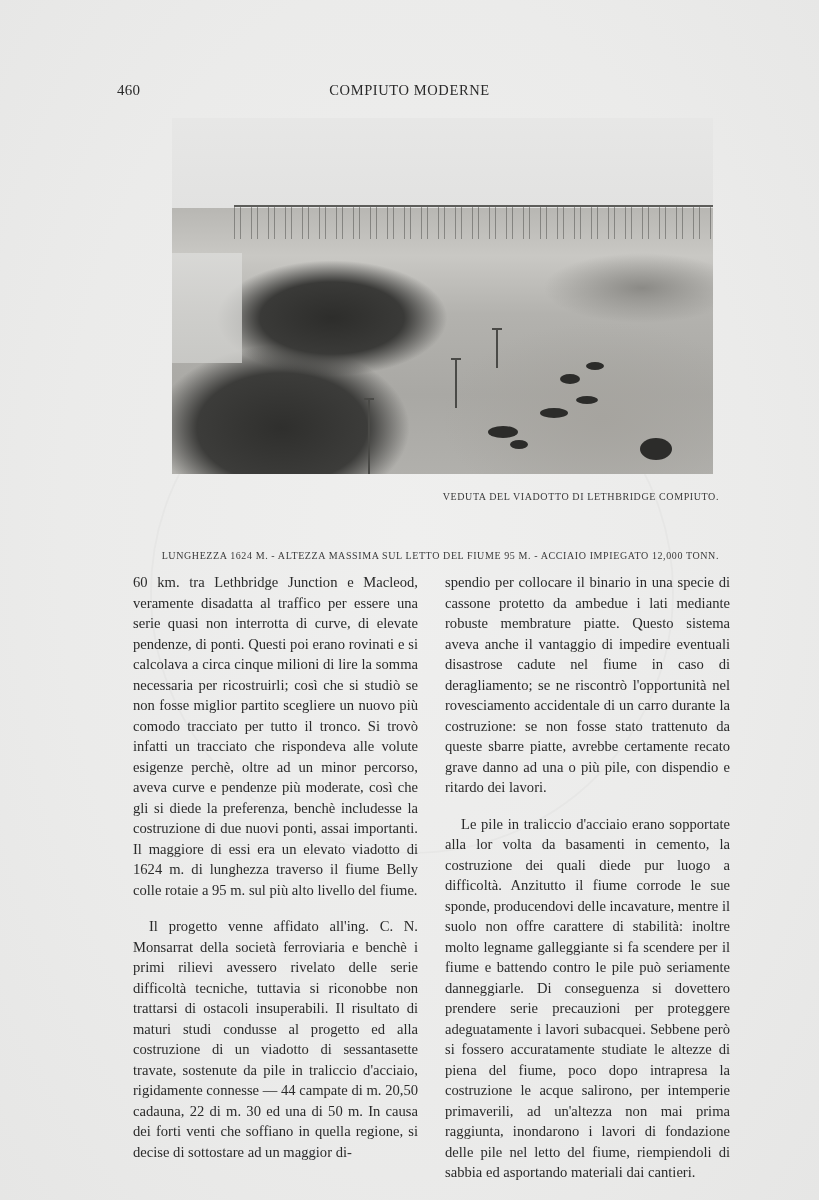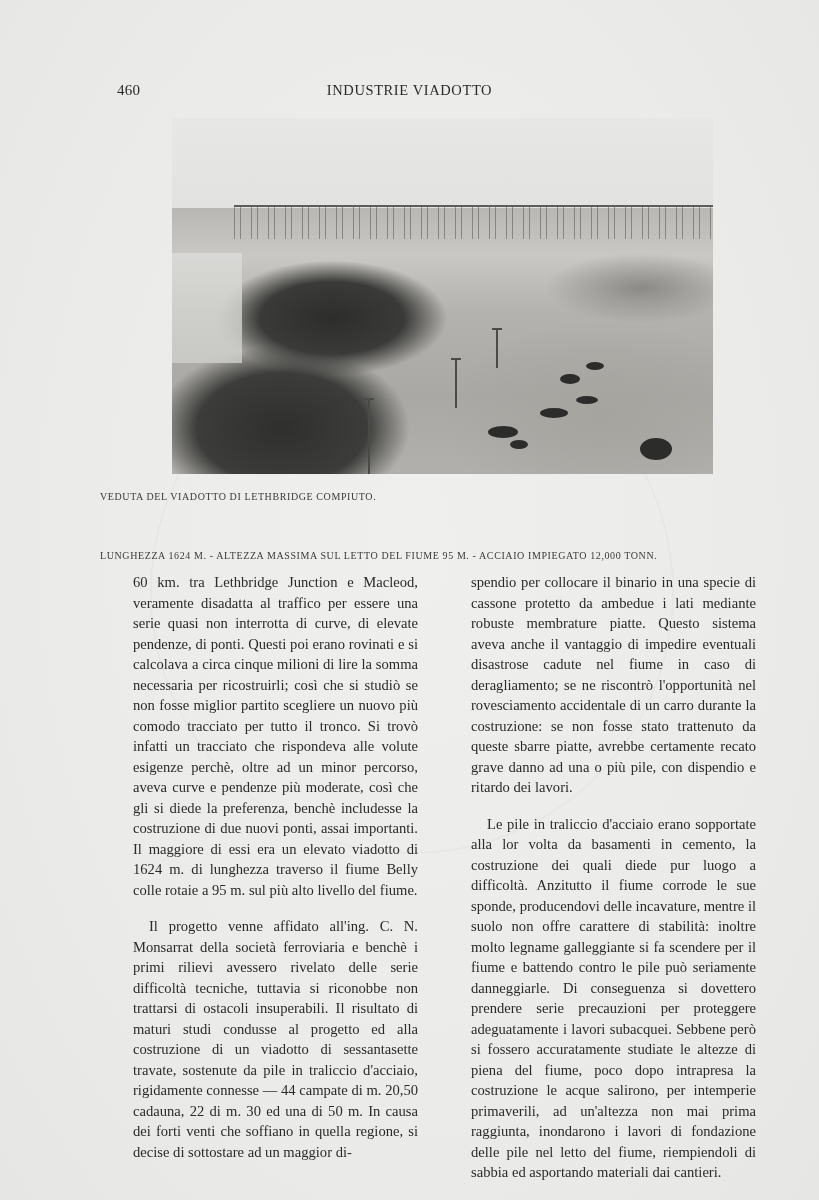--- a/index.html
+++ b/index.html
@@ -68,45 +68,45 @@
   .pole {
     position: absolute; width: 2px; background: #4a4a47;
   }
   .pole::before {
     content: ""; position: absolute; left: -4px; top: 0; width: 10px; height: 2px; background: #4a4a47;
   }
   .bush {
     position: absolute; border-radius: 50%; background: #2c2c2a;
   }
   .caption {
-    position: absolute; left: 100px; right: 100px; text-align: left;
+    position: absolute; left: 100px; right: 100px; text-align: right;
     font-size: 10px; letter-spacing: 0.6px; color: #3a3a3a;
   }
   .caption-1 { top: 491px; }
   .caption-2 { top: 506px; margin-top: 44px; }
   .column {
     position: absolute; top: 556px; width: 317px;
     font-size: 14.6px; line-height: 20.5px;
     text-align: justify;
     hyphens: manual;
   }
   .col-left { left: 117px; }
-  .col-right { left: 455px; }
+  .col-right { left: 429px; }
   .column p { margin: 16px; text-indent: 0; }
   .column p.indent { text-indent: 16px; }
 </style>
 </head>
 <body>
 
 <div class="page">
   <div class="watermark"></div>
 
   <div class="running-head">
     <span class="page-number">460</span>
-    <div class="running-title">INDUSTRIE VIADOTTO</div>
+    <div class="running-title">COMPIUTO MODERNE</div>
   </div>
 
   <div class="figure">
     <div class="photo-sky"></div>
     <div class="photo-land"></div>
     <div class="photo-water"></div>
     <div class="viaduct-deck"></div>
     <div class="viaduct-trestle"></div>
     <div class="pole" style="left:196px; top:280px; height:76px;"></div>
     <div class="pole" style="left:283px; top:240px; height:50px;"></div>

